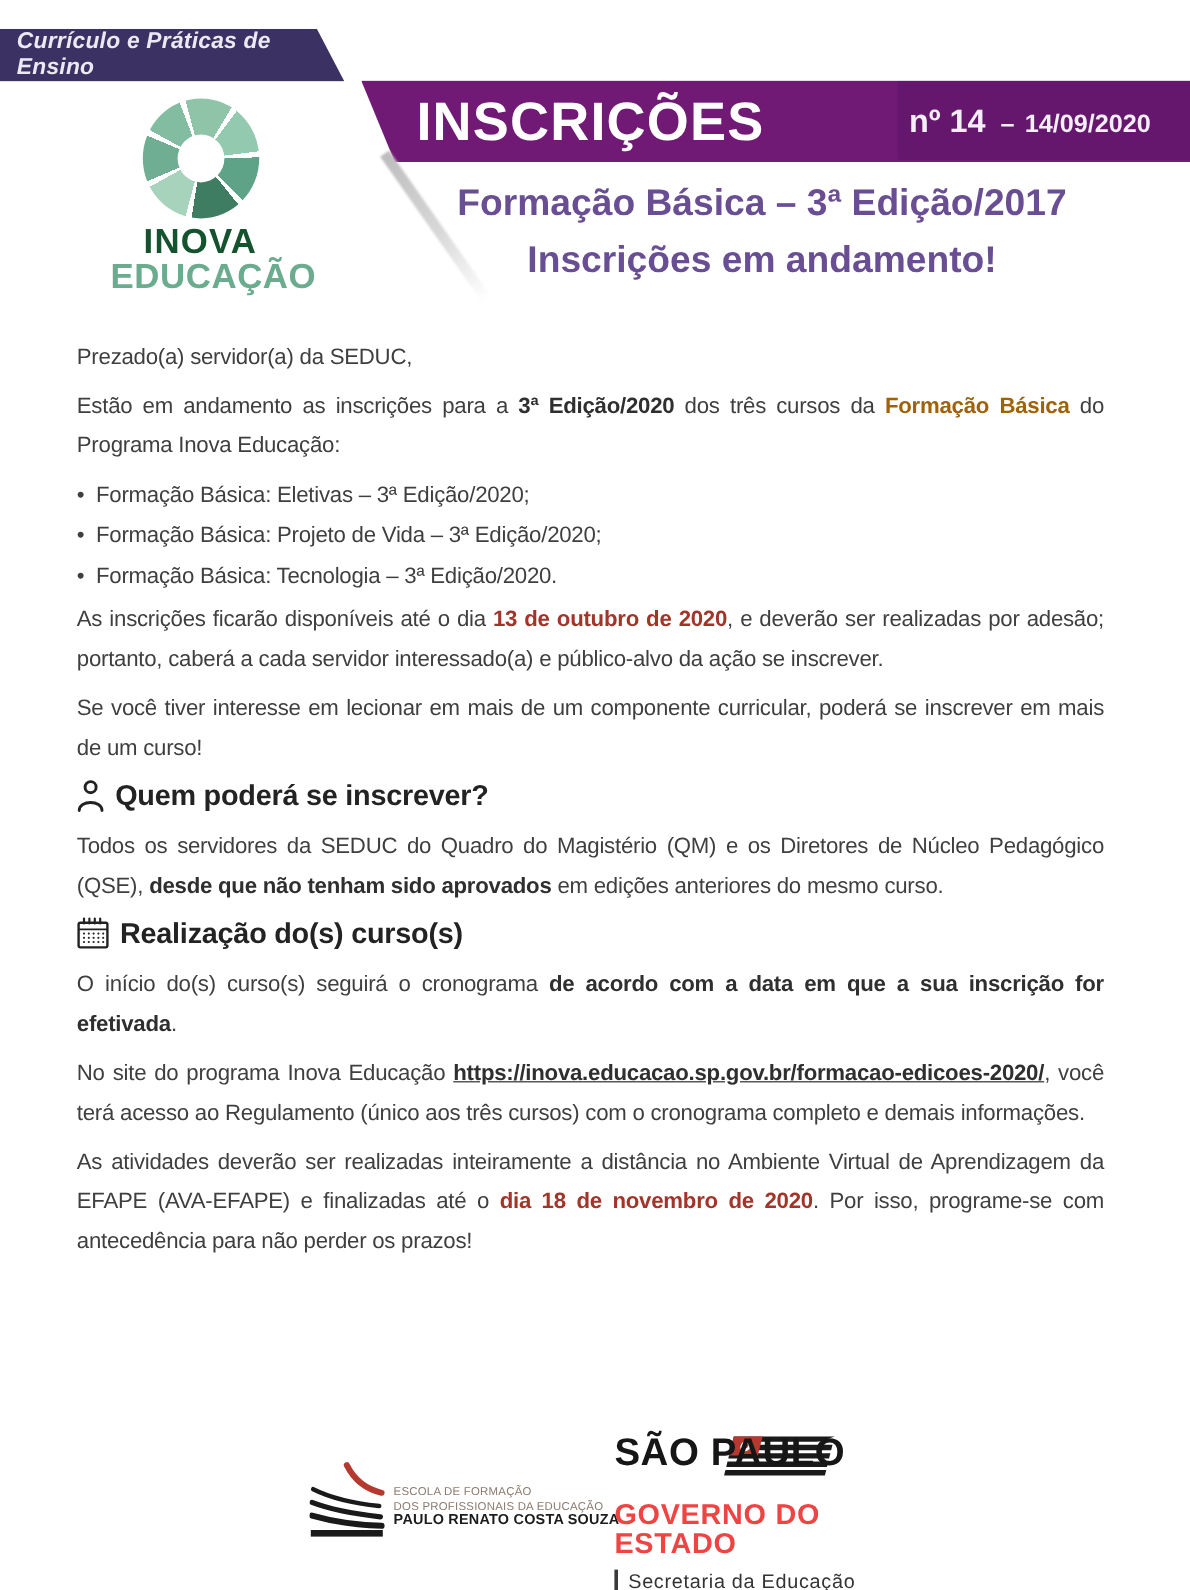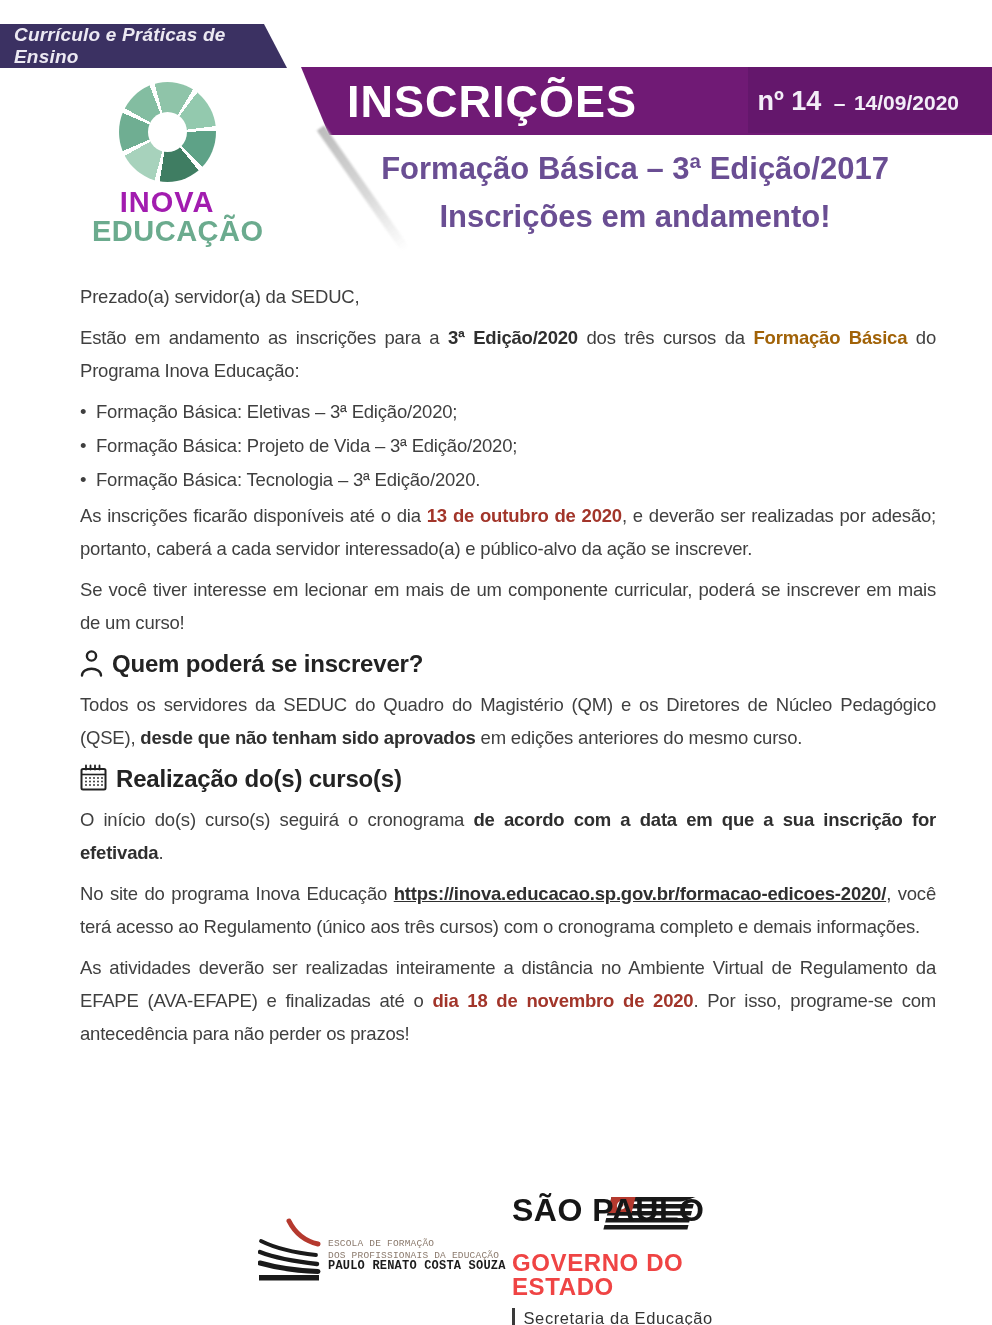--- a/index.html
+++ b/index.html
@@ -25,49 +25,49 @@
   .ring{position:relative;width:97px;height:100px;margin:0 auto;border-radius:50%;
         background:conic-gradient(from -15deg,
           #8fc4a9 0 46deg,#ffffff 46deg 52deg,
           #93c9ae 52deg 98deg,#ffffff 98deg 104deg,
           #5ea287 104deg 150deg,#ffffff 150deg 156deg,
           #3f7d62 156deg 204deg,#ffffff 204deg 210deg,
           #a7d2bc 210deg 256deg,#ffffff 256deg 262deg,
           #6fae92 262deg 308deg,#ffffff 308deg 314deg,
           #83bda1 314deg 354deg,#ffffff 354deg 360deg);}
   .ring::after{content:"";position:absolute;left:29px;top:30px;width:39px;height:40px;border-radius:50%;background:#ffffff;}
-  .inova .l1{display:block;margin-top:6px;color:#a21caf;font-size:29px;font-weight:bold;letter-spacing:1px;line-height:28px;}
+  .inova .l1{display:block;margin-top:6px;color:#14532d;font-size:29px;font-weight:bold;letter-spacing:1px;line-height:28px;}
   .inova .l2{display:block;color:#6bab8e;font-size:29px;font-weight:bold;letter-spacing:.5px;line-height:30px;}
 
   .fold{position:absolute;left:316px;top:128px;width:9px;height:148px;
         background:linear-gradient(to bottom,#bdbdbd 0,#d9d9d9 55%,rgba(217,217,217,0) 100%);
         transform:rotate(-35deg);transform-origin:top center;filter:blur(1px);}
 
   .subtitle{position:absolute;left:360px;top:146px;width:550px;text-align:center;color:#6a4e93;font-weight:bold;}
   .subtitle .s1{display:block;font-size:31px;line-height:46px;}
   .subtitle .s2{display:block;font-size:31px;line-height:50px;}
 
   
-  .content{position:absolute;left:80px;top:280px;width:856px;font-size:18.5px;line-height:33px;letter-spacing:-.2px;}
+  .content{position:absolute;left:64px;top:280px;width:856px;font-size:18.5px;line-height:33px;letter-spacing:-.2px;}
   .content p{margin:0 0 8px 0;text-align:justify;}
   .content p.nj{text-align:left;}
   b{font-weight:bold;color:#2f2f2f;}
   .purple{color:#a16207;}
   .red{color:#a2352a;}
   .ul{margin:0 0 2px 0;padding:0;list-style:none;}
   .ul li{line-height:34px;}
   .ul .bullet{display:inline-block;width:16px;color:#3f3f3f;}
   .link{color:#2f2f2f;font-weight:bold;text-decoration:underline;cursor:pointer;}
   h2.sec{display:flex;align-items:flex-start;gap:9px;margin:10px 0 9px 0;font-size:24px;line-height:30px;
          color:#232323;letter-spacing:-.2px;}
   h2.sec svg{flex:0 0 auto;}
 
   
   .efape{position:absolute;left:258px;top:1218px;display:flex;align-items:flex-start;}
-  .efape .txt{margin:20px 0 11px 6px;line-height:11.5px;letter-spacing:.2px;font-family:Liberation Mono, monospace;}
+  .efape .txt{margin:20px 0 11px 6px;line-height:11.5px;letter-spacing:.2px;}
   .efape .g{display:block;color:#8b7a6d;font-size:9.5px;}
   .efape .b{display:block;color:#1c1c1c;font-size:12px;font-weight:bold;}
 
   .sp{position:absolute;left:512px;top:1195px;width:250px;}
   .sp .flag{position:absolute;left:86px;top:0;}
   .sp .l1{position:relative;display:block;color:#161616;font-size:32px;font-weight:bold;letter-spacing:.5px;line-height:30px;}
   .sp .l2{display:block;color:#ef4444;font-size:24px;font-weight:bold;letter-spacing:.6px;line-height:24px;margin-top:26px;}
   .sp .sec-row{display:flex;align-items:center;gap:9px;margin-top:9px;text-align:right;}
   .sp .vbar{display:inline-block;width:2.5px;height:21px;background:#3a3a3a;}
   .sp .l3{color:#333333;font-size:16.5px;letter-spacing:.6px;}
@@ -153,21 +153,21 @@
             <circle cx="22" cy="21" r="0.9"></circle>
         </g>
       </svg>
       <span>Realização do(s) curso(s)</span>
     </h2>
 
     <p><span>O início do(s) curso(s) seguirá o cronograma </span><b>de acordo com a data em que a sua inscrição for efetivada</b><span>.</span></p>
 
     <p><span>No site do programa Inova Educação </span><a class="link">https://inova.educacao.sp.gov.br/formacao-edicoes-2020/</a><span>, você terá acesso ao Regulamento (único aos três cursos) com o cronograma completo e demais informações.</span></p>
 
-    <p><span>As atividades deverão ser realizadas inteiramente a distância no Ambiente Virtual de Regulamento da EFAPE (AVA-EFAPE) e finalizadas até o </span><b class="red">dia 18 de novembro de 2020</b><span>. Por isso, programe-se com antecedência para não perder os prazos!</span></p>
+    <p><span>As atividades deverão ser realizadas inteiramente a distância no Ambiente Virtual de Aprendizagem da EFAPE (AVA-EFAPE) e finalizadas até o </span><b class="red">dia 18 de novembro de 2020</b><span>. Por isso, programe-se com antecedência para não perder os prazos!</span></p>
 
   </div>
 
   <div class="efape">
     <svg width="64" height="64" viewBox="0 0 64 64" fill="none">
       <path d="M31 3 C37 15 47 23 60 26" stroke="#b5392e" stroke-width="5" stroke-linecap="round"></path>
       <path d="M3 23 C19 31 39 35 58 37" stroke="#1a1a1a" stroke-width="3.8" stroke-linecap="round"></path>
       <path d="M2 34 C20 41 41 44 59 46" stroke="#1a1a1a" stroke-width="4.4" stroke-linecap="round"></path>
       <path d="M2 45 C23 51 43 53 60 53.5" stroke="#1a1a1a" stroke-width="5" stroke-linecap="round"></path>
       <rect x="1" y="57" width="60" height="5.5" fill="#1a1a1a"></rect>

